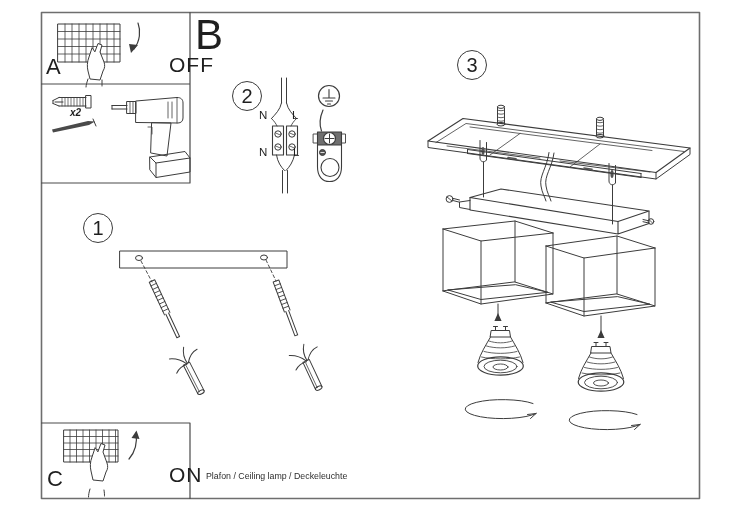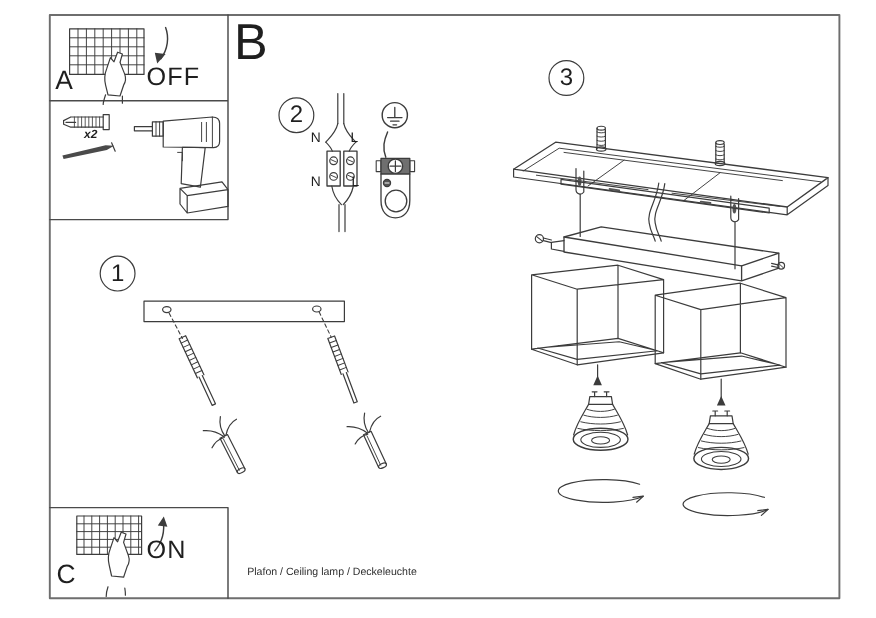--- a/index.html
+++ b/index.html
@@ -8,21 +8,21 @@
     width:730px;height:515px;
     background:#ffffff;
     font-family:"Liberation Sans", sans-serif;
     color:#1f1f1f;
     overflow:hidden;
   }
   #art{position:absolute;left:0;top:0;}
   .txt{position:absolute;white-space:nowrap;line-height:1;}
   .big-letter{font-size:22px;font-weight:400;}
   .section-letter{font-size:42px;font-weight:400;}
-  .action{font-size:21px;letter-spacing:1px;font-weight:400;}
+  .action{font-size:21px;letter-spacing:1px;font-weight:400;margin-left:47px;}
   .qty{font-size:10px;font-style:italic;}
   .wire-label{font-size:11.5px;}
   .circle-num{
     position:absolute;width:30px;height:30px;border:1.4px solid #3c3c3c;
     border-radius:50%;display:flex;align-items:center;justify-content:center;
     font-size:20px;background:#fff;box-sizing:border-box;
   }
   .footer-line{position:absolute;font-size:8.8px;color:#2e2e2e;white-space:nowrap;}
 </style>
 </head>
@@ -232,16 +232,16 @@
   <div class="circle-num" style="left:83px;top:213px;">1</div>
   <div class="circle-num" style="left:232px;top:81px;">2</div>
   <div class="circle-num" style="left:457px;top:50px;">3</div>
 
   <div class="txt wire-label" style="left:259px;top:110px;">N</div>
   <div class="txt wire-label" style="left:292px;top:110px;">L</div>
   <div class="txt wire-label" style="left:259px;top:147px;">N</div>
   <div class="txt wire-label" style="left:293px;top:147px;">L</div>
 
   <div class="txt big-letter" style="left:47px;top:468px;">C</div>
-  <div class="txt action" style="left:122px;top:448px;">ON</div>
+  <div class="txt action" style="left:122px;top:464px;">ON</div>
 
   <div class="footer-line" style="left:206px;top:471px;">Plafon / Ceiling lamp / Deckeleuchte</div>
 </div>
 
 </body></html>

